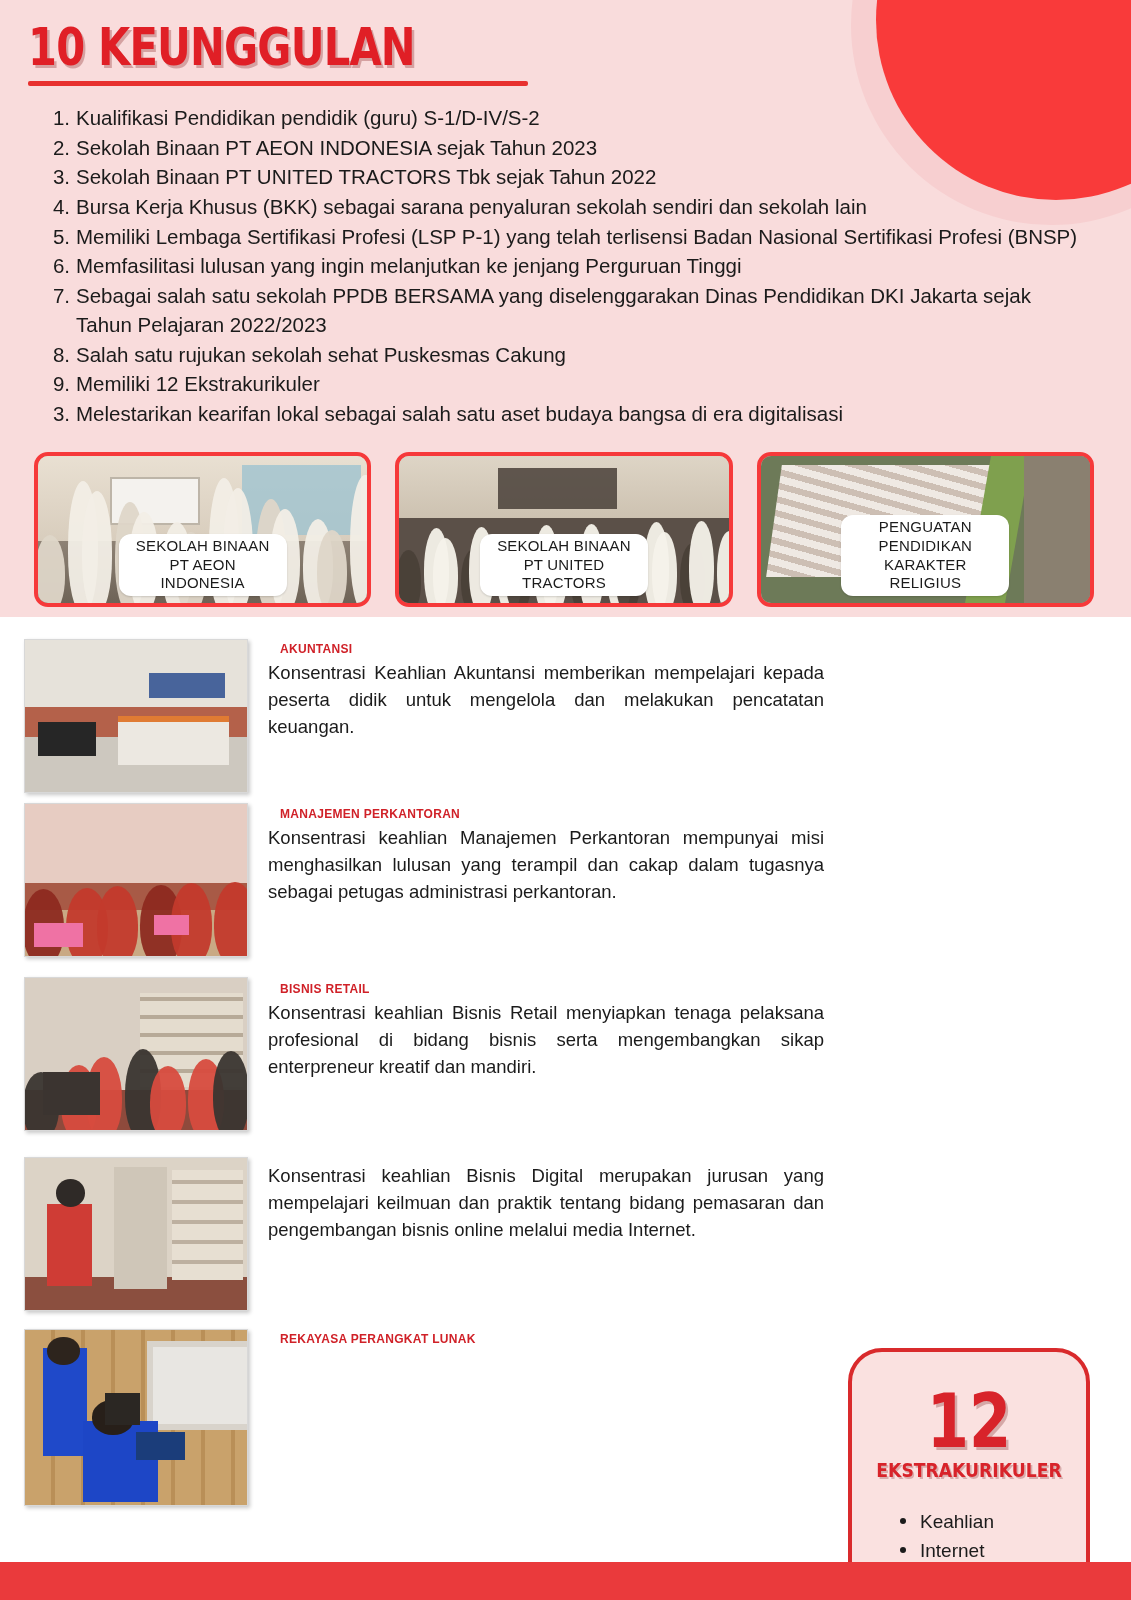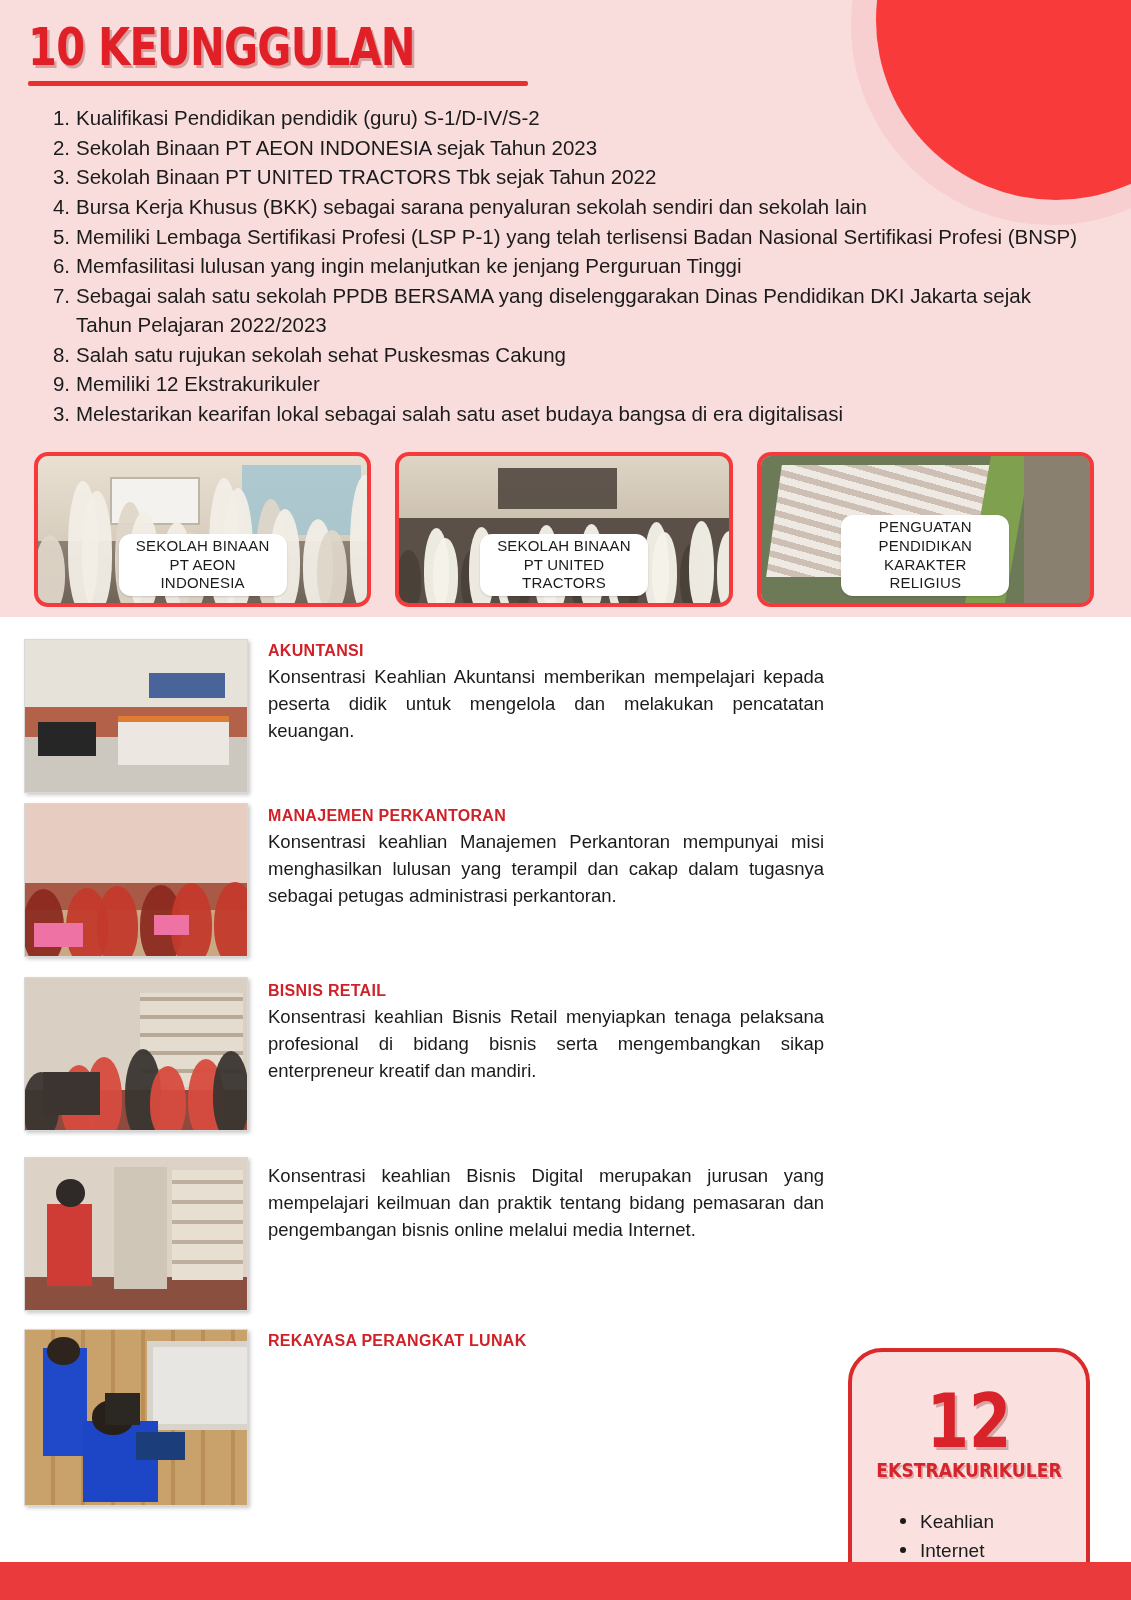--- a/index.html
+++ b/index.html
@@ -85,22 +85,22 @@
   .blob{position:absolute;border-radius:50% 50% 45% 45%;}
 
   
   .main{position:absolute;left:0;top:617px;width:1131px;height:935px;background:#fff;}
   .thumb{
     position:absolute;width:222px;border:1px solid #d8d8d8;
     box-shadow:2px 2px 4px rgba(0,0,0,.22);overflow:hidden;background:#bcb3aa;
   }
   .prog-text{position:absolute;width:556px;}
   .prog-head{
-    color:#d02128;font-weight:700;font-size:16px;letter-spacing:.3px;
-    margin:0 0 3px 0;
+    color:#d02128;font-weight:700;font-size:12px;letter-spacing:.3px;
+    margin:0 0 3px 12px;
   }
   .prog-body{
     color:#1b1b1b;font-size:18.5px;line-height:1.46;text-align:justify;
     margin:0;
   }
 
   
   .ekskul{
     position:absolute;left:848px;top:731px;width:242px;height:677px;
     background:#fae1e0;border:4px solid #d92a2c;border-radius:34px;

